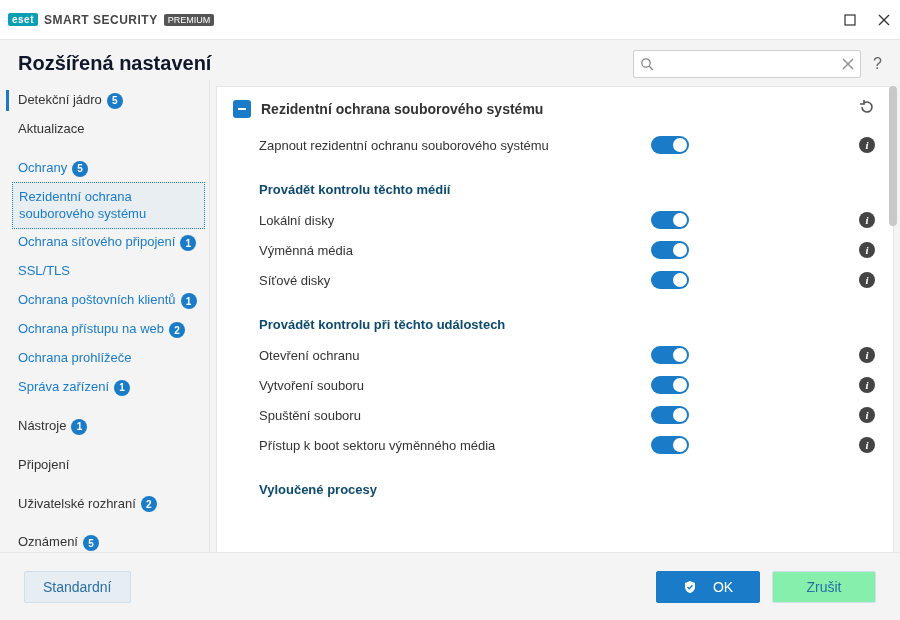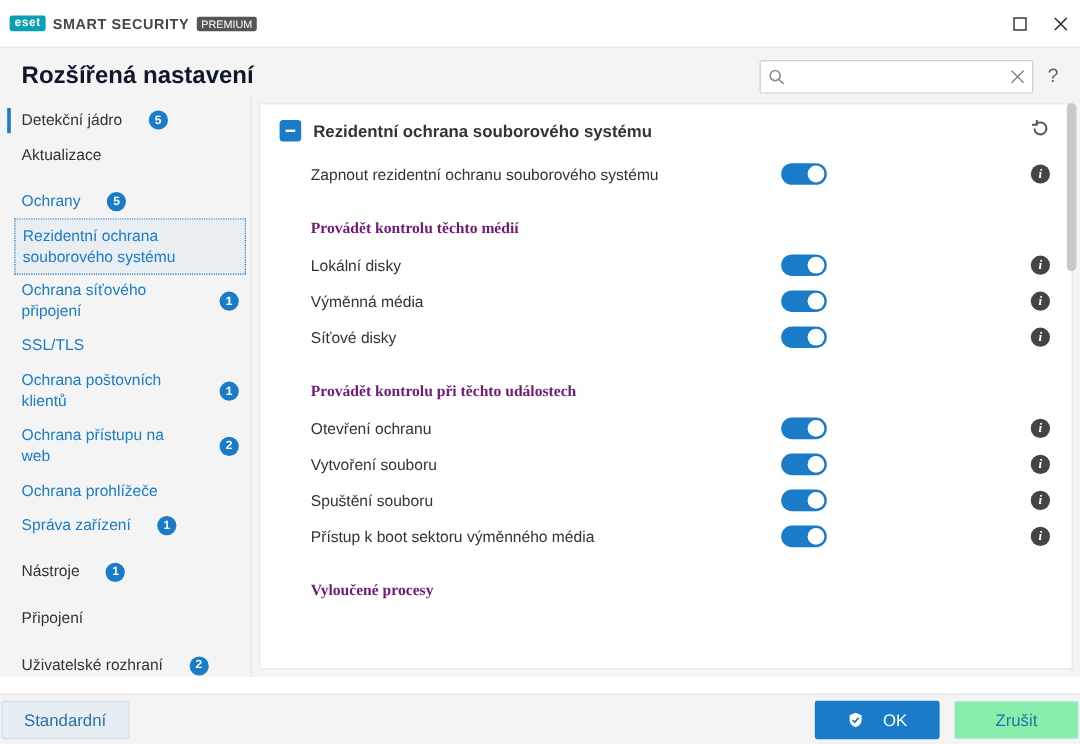--- a/index.html
+++ b/index.html
@@ -64,21 +64,21 @@
   }
   .sidebar {
     width: 210px;
     padding: 6px 0 6px 0;
     overflow-y:auto;
     border-right:1px solid #e6e6e6;
   }
   .side-item {
     padding: 6px 10px 6px 18px;
     cursor:pointer;
-    display:flex; align-items:center; gap:22px;
+    display:flex; align-items:flex-end; gap:5px;
     line-height:1.3;
     position:relative;
   }
   .side-item .label { }
   .side-sub .label { color:#1a7bc9; }
   .side-top { color:#333; font-weight:500; }
   .side-item.active-top::before {
     content:""; position:absolute; left:6px; top:4px; bottom:4px; width:3px; background:#1a7bc9;
   }
   .side-item.selected {
@@ -140,28 +140,28 @@
   }
   .toggle::after {
     content:""; position:absolute; right:2px; top:2px; width:14px; height:14px;
     background:#fff; border-radius:50%;
   }
   .info-icon {
     width:16px; height:16px; border-radius:50%; background:#444; color:#fff;
     font-size:11px; font-weight:bold; font-style:italic; font-family: Georgia, serif;
     display:flex; align-items:center; justify-content:center; cursor:pointer;
   }
-  .subhead { font-weight:600; margin: 22px 0 8px 26px; color:#701a75;font-family:Liberation Serif, serif; }
+  .subhead { font-weight:600; margin: 22px 0 8px 26px; color:#0c4a6e; }
   .rows-group { margin-left:26px; }
   .rows-group .row .rlabel { }
 
   .footer {
-    position:absolute; left:0; right:0; bottom:0; height:42px;
+    position:absolute; left:0; right:0; bottom:0; height:68px;
     background:#f4f4f4; border-top:1px solid #e6e6e6;
-    display:flex; align-items:center; padding:0 1px; gap:12px;
+    display:flex; align-items:center; padding:0 24px; gap:12px;
   }
   .btn {
     height:32px; min-width:104px; padding:0 18px;
     display:inline-flex; align-items:center; justify-content:center;
     border-radius:2px; font-size:14px; cursor:pointer;
     border:1px solid transparent;
   }
   .btn-default { background:#e7eef3; color:#2a6fa5; border-color:#cfe0ec; }
   .btn-cancel  { background:#86efac; color:#2a6fa5; border-color:#cfe0ec;text-align:center; }
   .btn-primary { background:#1a7bc9; color:#fff; border-color:#1a7bc9; gap:16px;}

